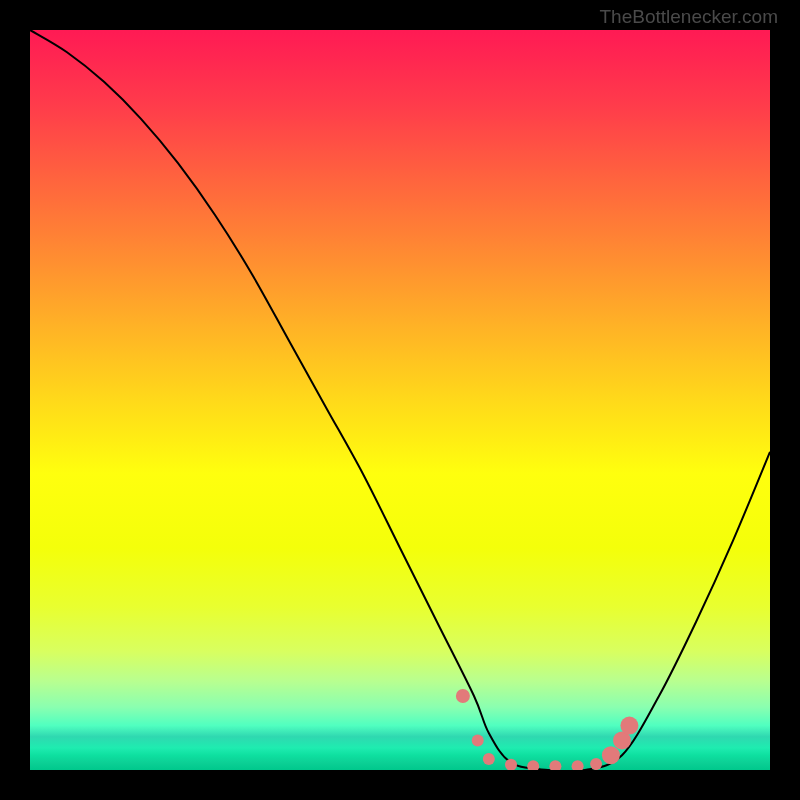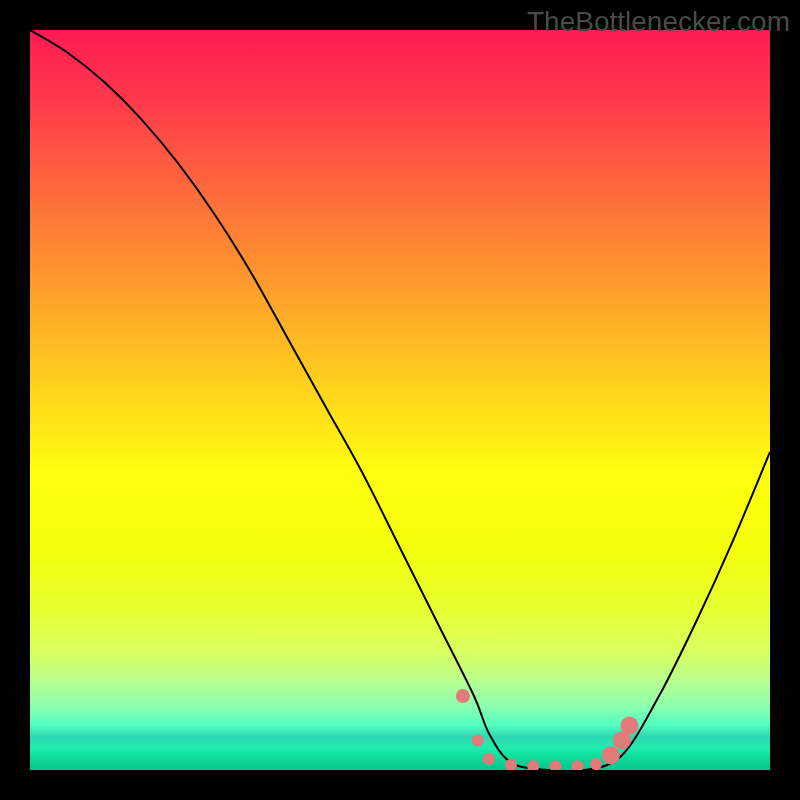--- a/index.html
+++ b/index.html
@@ -1,22 +1,22 @@
 <!DOCTYPE html>
 <html><head>
 <meta charset="utf-8">
 <style>
   * { margin: 0; padding: 0; box-sizing: border-box; }
   body { width: 800px; height: 800px; background: #000; position: relative; font-family: Arial, sans-serif; }
   .watermark {
     position: absolute;
     top: 6px;
-    right: 10px;
+    right: 22px;
     color: #4a4a4a;
-    font-size: 28px;
+    font-size: 19px;
     font-weight: 500;
     z-index: 10;
   }
   .plot-area {
     position: absolute;
     top: 30px;
     left: 30px;
     width: 740px;
     height: 740px;
     overflow: hidden;

